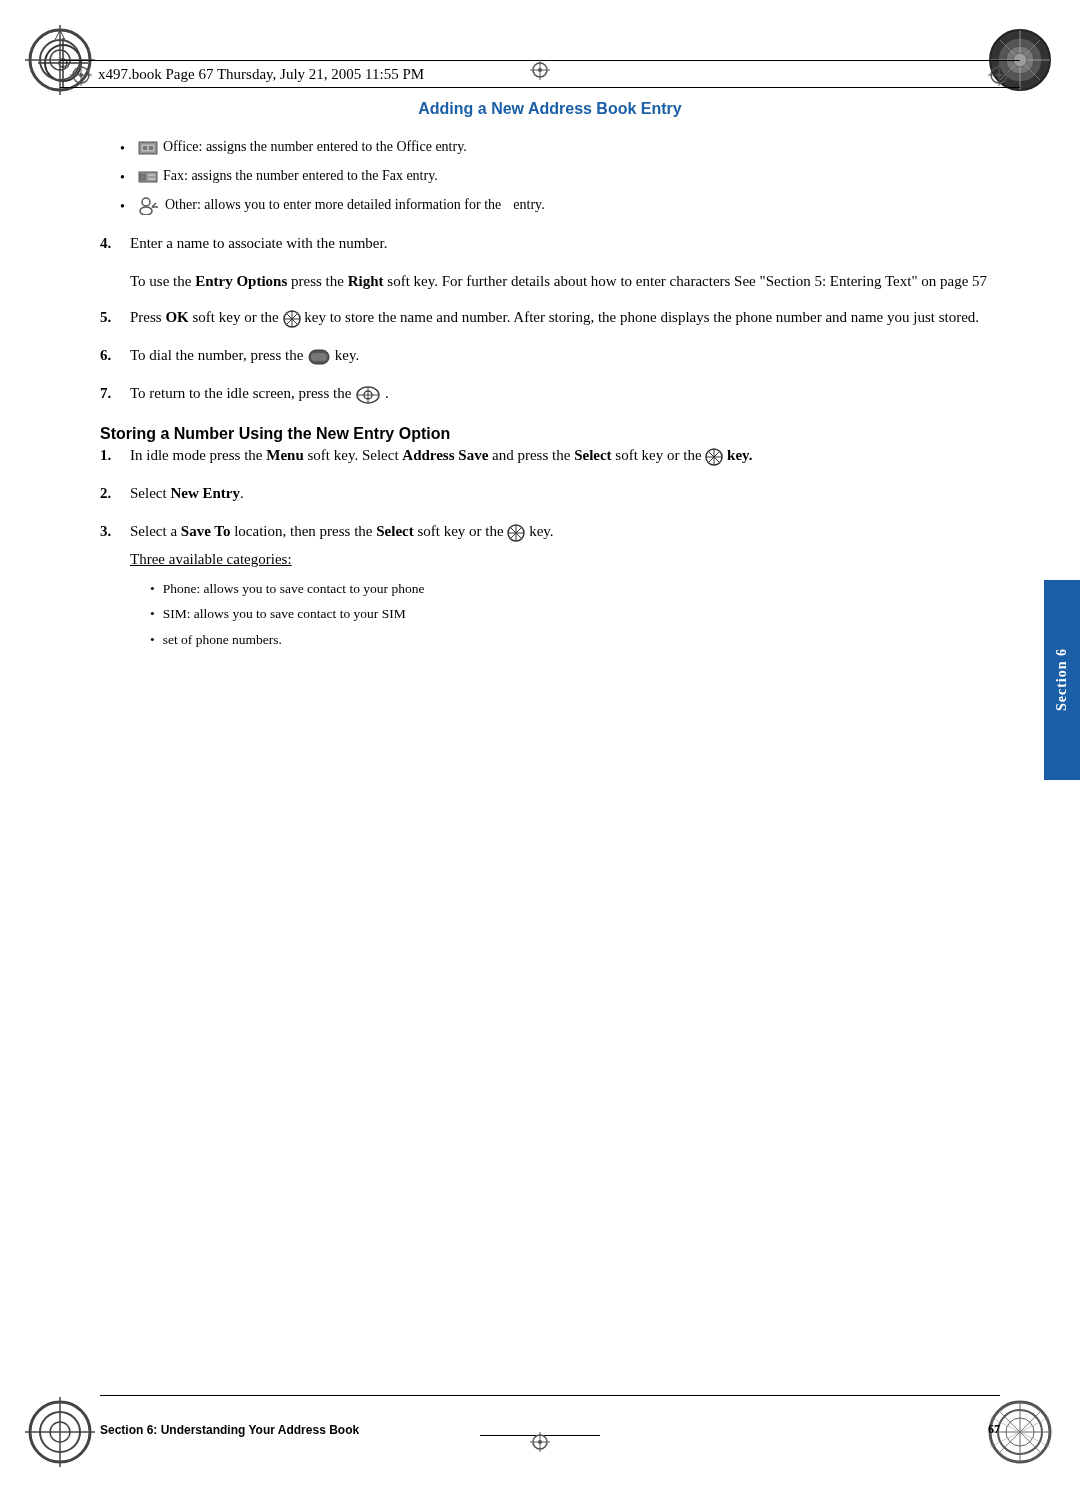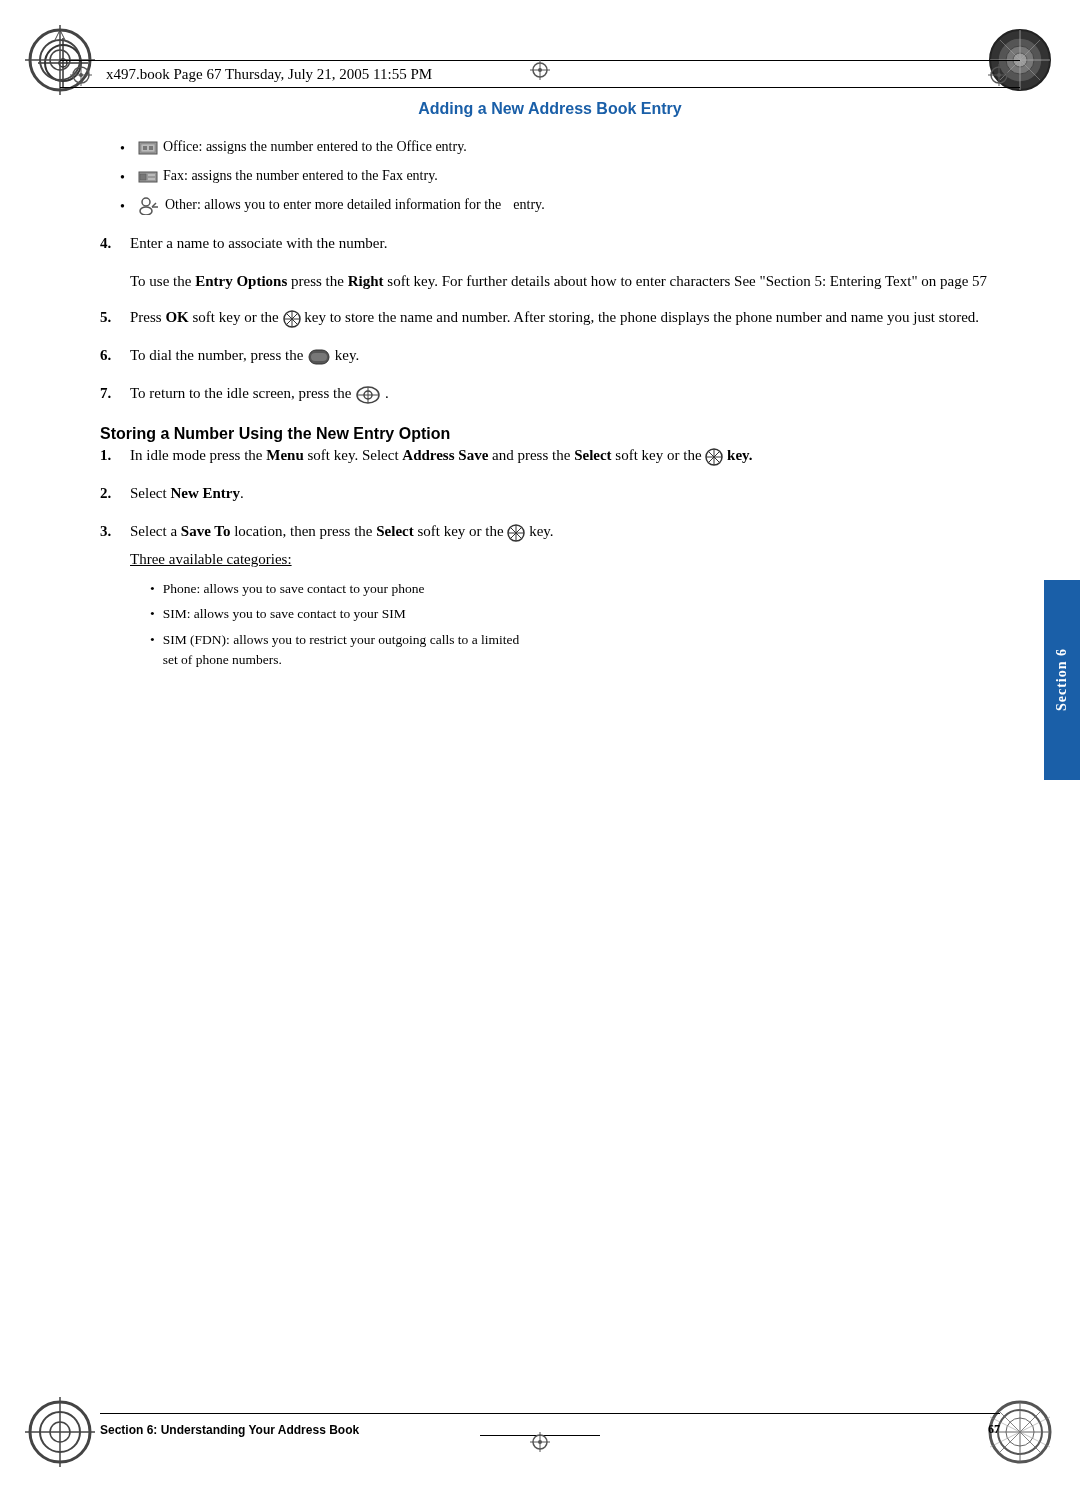--- a/index.html
+++ b/index.html
@@ -146,21 +146,21 @@
     
     .footer {
       position: absolute;
       bottom: 55px;
       left: 100px;
       right: 80px;
       display: flex;
       justify-content: space-between;
       align-items: center;
       border-top: 1px solid #000;
-      padding-top: 8px;
+      padding-top: 26px;
     }
 
     .footer-text {
       font-size: 12px;
       font-weight: bold;
       font-family: Arial, sans-serif;
     }
 
     .footer-page {
       font-size: 12px;
@@ -277,21 +277,21 @@
 <div class="header-bar">
 
   <div style="position:absolute;left:10px;top:3px;width:22px;height:22px;">
     <svg viewBox="0 0 22 22" xmlns="http://www.w3.org/2000/svg">
       <circle cx="11" cy="11" r="8" fill="none" stroke="#555" stroke-width="1.5"></circle>
       <line x1="11" y1="0" x2="11" y2="22" stroke="#555" stroke-width="1"></line>
       <line x1="0" y1="11" x2="22" y2="11" stroke="#555" stroke-width="1"></line>
       <circle cx="11" cy="11" r="2" fill="#555"></circle>
     </svg>
   </div>
-  <span style="margin-left:36px;">x497.book  Page 67  Thursday, July 21, 2005  11:55 PM</span>
+  <span style="margin-left:28px;">x497.book  Page 67  Thursday, July 21, 2005  11:55 PM</span>
 
   <div style="position:absolute;right:10px;top:3px;width:22px;height:22px;">
     <svg viewBox="0 0 22 22" xmlns="http://www.w3.org/2000/svg">
       <circle cx="11" cy="11" r="8" fill="none" stroke="#555" stroke-width="1.5"></circle>
       <line x1="11" y1="0" x2="11" y2="22" stroke="#555" stroke-width="1"></line>
       <line x1="0" y1="11" x2="22" y2="11" stroke="#555" stroke-width="1"></line>
       <circle cx="11" cy="11" r="2" fill="#555"></circle>
     </svg>
   </div>
 </div>
@@ -448,21 +448,20 @@
           <span style="margin-right:8px;">•</span>
           <span>Phone: allows you to save contact to your phone</span>
         </div>
         <div class="sub-bullet-item">
           <span style="margin-right:8px;">•</span>
           <span>SIM: allows you to save contact to your SIM</span>
         </div>
         <div class="sub-bullet-item">
           <span style="margin-right:8px;">•</span>
           <div>
-            <div>SIM (FDN): allows you to restrict your outgoing calls to a limited</div>
             <div>set of phone numbers.</div>
           </div>
         </div>
       </div>
     </div>
   </div>
 
 </div>
 
 <div class="footer">

